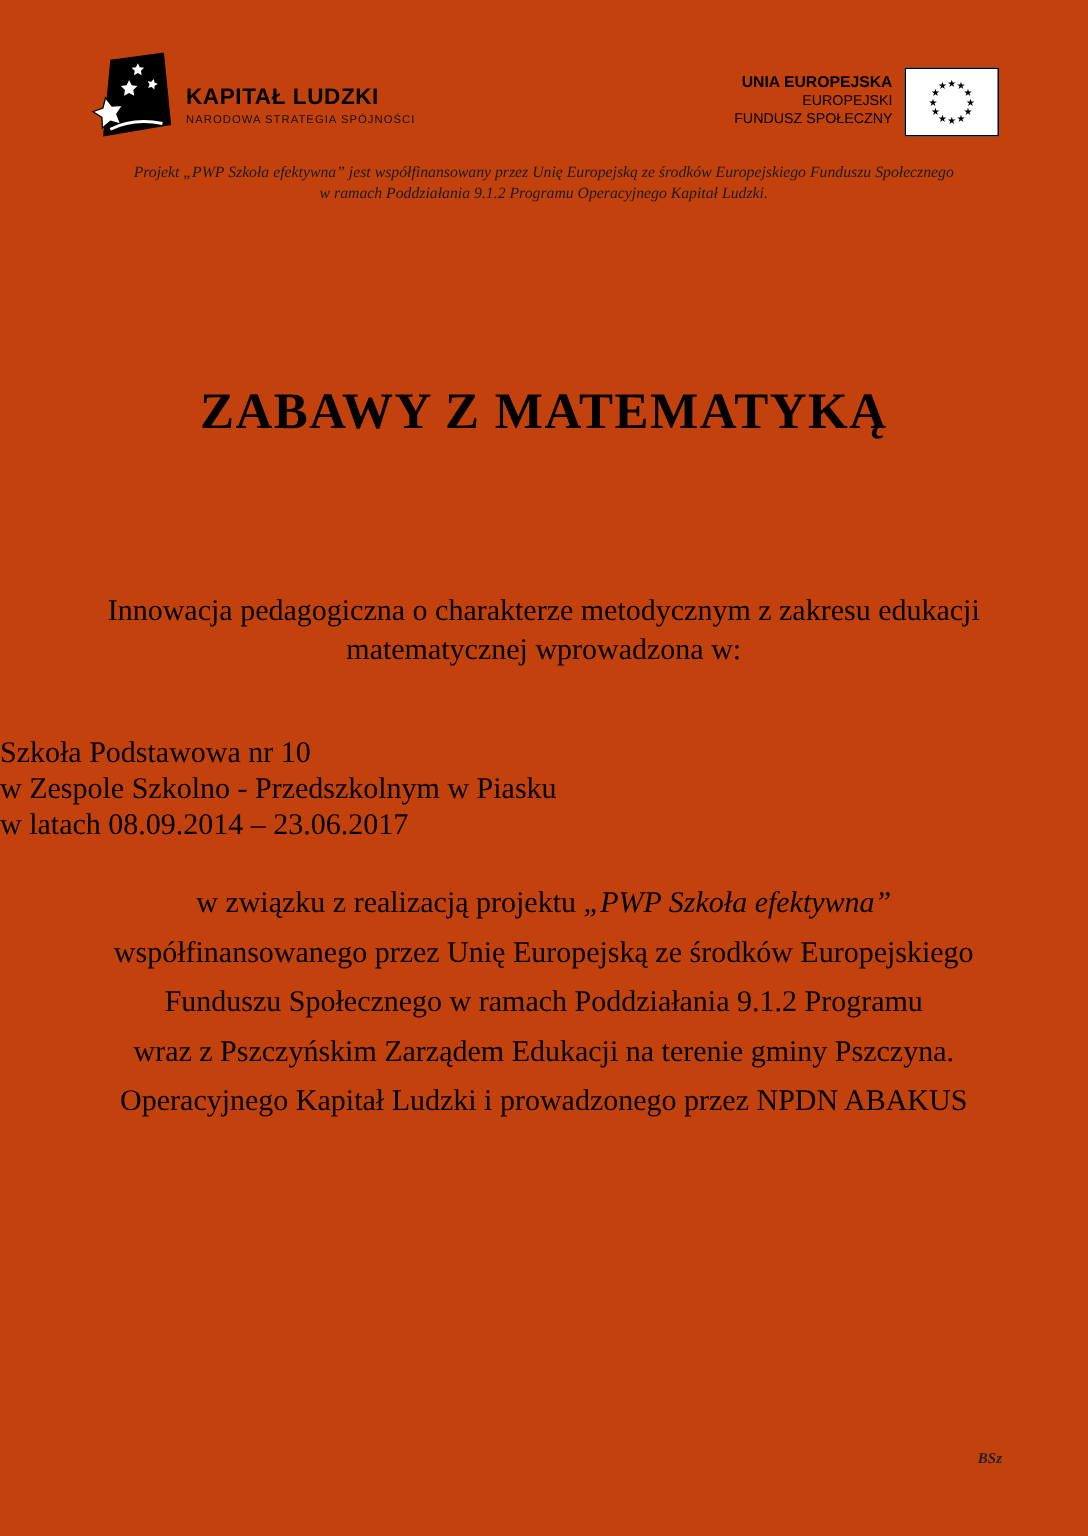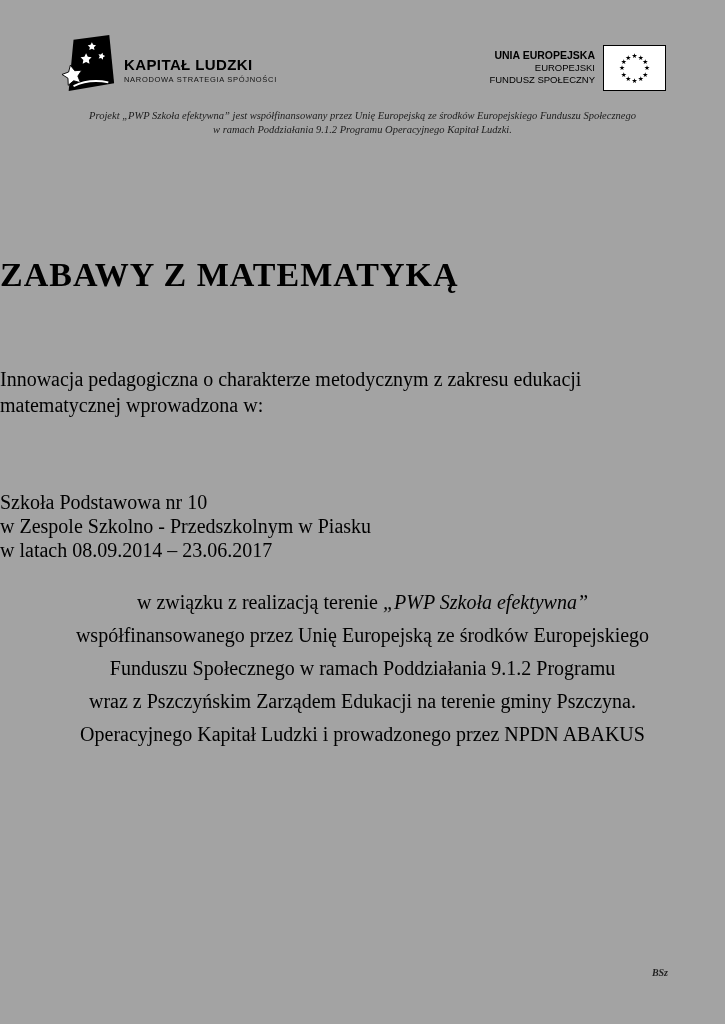--- a/index.html
+++ b/index.html
@@ -1,20 +1,20 @@
 <!DOCTYPE html>
 <html><head>
 <meta charset="utf-8">
 <style>
   html,body{margin:0;padding:0;background:#888;}
   .page{
     position:relative;
     width:725px;height:1024px;
     margin:0 auto;
-    background:#a3a3a3;
+    background:#c2410c;
     color:#000;
     font-family:"Liberation Serif", serif;
     overflow:hidden;
   }
   
   .kl-logo{position:absolute;left:60px;top:34px;width:58px;height:68px;}
   .kl-textblock{position:absolute;left:124px;top:56px;font-family:"Liberation Sans",sans-serif;}
   .kl-title{font-size:15px;font-weight:bold;letter-spacing:.4px;}
   .kl-subtitle{font-size:7.5px;letter-spacing:.7px;margin-top:2px;color:#111;}
   .eu-textblock{
@@ -30,25 +30,25 @@
   .eu-flag svg{display:block;width:100%;height:100%;}
   
   .funding{
     position:absolute;left:0;top:109px;width:100%;
     text-align:center;font-family:Liberation Serif, serif;
     font-style:italic;font-size:10.5px;line-height:14px;color:#1c1c1c;
   }
   
   .doc-title{
     position:absolute;left:0;top:256px;width:100%;
-    font-weight:bold;font-size:34px;letter-spacing:1px;
+    text-align:center;font-weight:bold;font-size:34px;letter-spacing:1px;
   }
   .intro{
-    position:absolute;left:0;top:366px;width:100%;
-    font-size:20px;line-height:26px;
+    position:absolute;left:0;top:394px;width:100%;
+    text-align:center;font-size:20px;line-height:26px;
   }
   .school{
     position:absolute;left:0;top:490px;width:100%;
     text-align:left;font-size:20px;line-height:24px;
   }
   .project{
     position:absolute;left:0;top:586px;width:100%;
     text-align:center;font-size:20px;line-height:33px;
   }
   .italic{font-style:italic;}
@@ -116,21 +116,21 @@
     <div>matematycznej wprowadzona w:</div>
   </div>
 
   <div class="school">
     <div>Szkoła Podstawowa nr 10</div>
     <div>w Zespole Szkolno - Przedszkolnym w Piasku</div>
     <div>w latach 08.09.2014 – 23.06.2017</div>
   </div>
 
   <div class="project">
-    <div><span>w związku z realizacją terenie  </span><span class="italic">„PWP Szkoła efektywna”</span></div>
+    <div><span>w związku z realizacją projektu  </span><span class="italic">„PWP Szkoła efektywna”</span></div>
     <div>współfinansowanego przez Unię Europejską ze środków Europejskiego</div>
     <div>Funduszu Społecznego w ramach Poddziałania 9.1.2 Programu</div>
     <div>wraz z Pszczyńskim Zarządem Edukacji na terenie gminy Pszczyna.</div>
     <div>Operacyjnego Kapitał Ludzki i prowadzonego przez NPDN ABAKUS</div>
   </div>
 
   <div class="footer-initials">BSz</div>
 
 </div>
 

